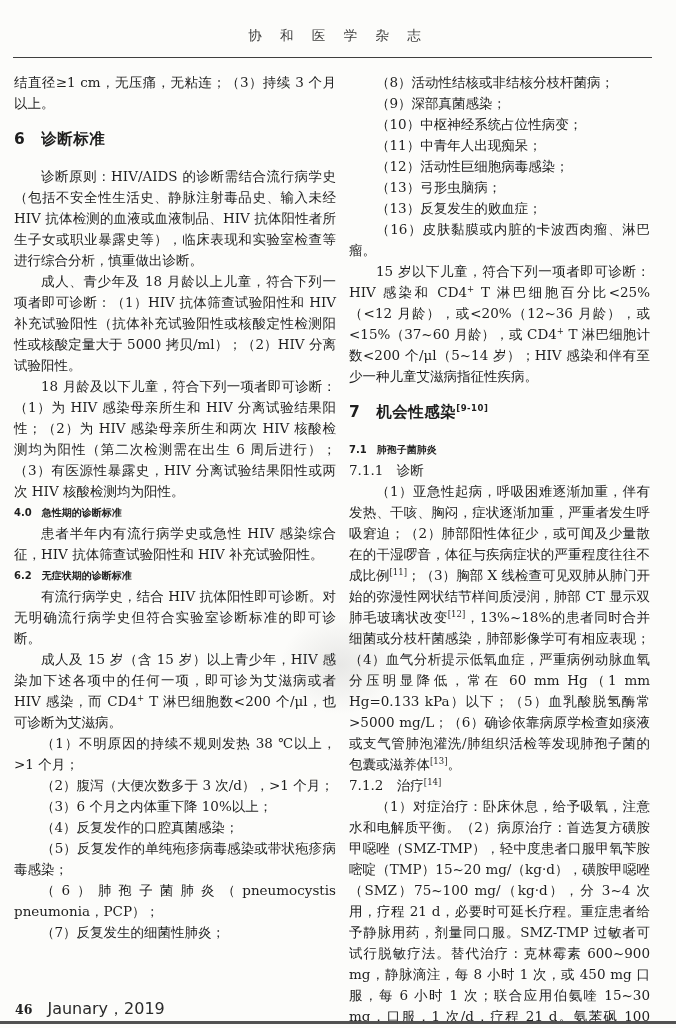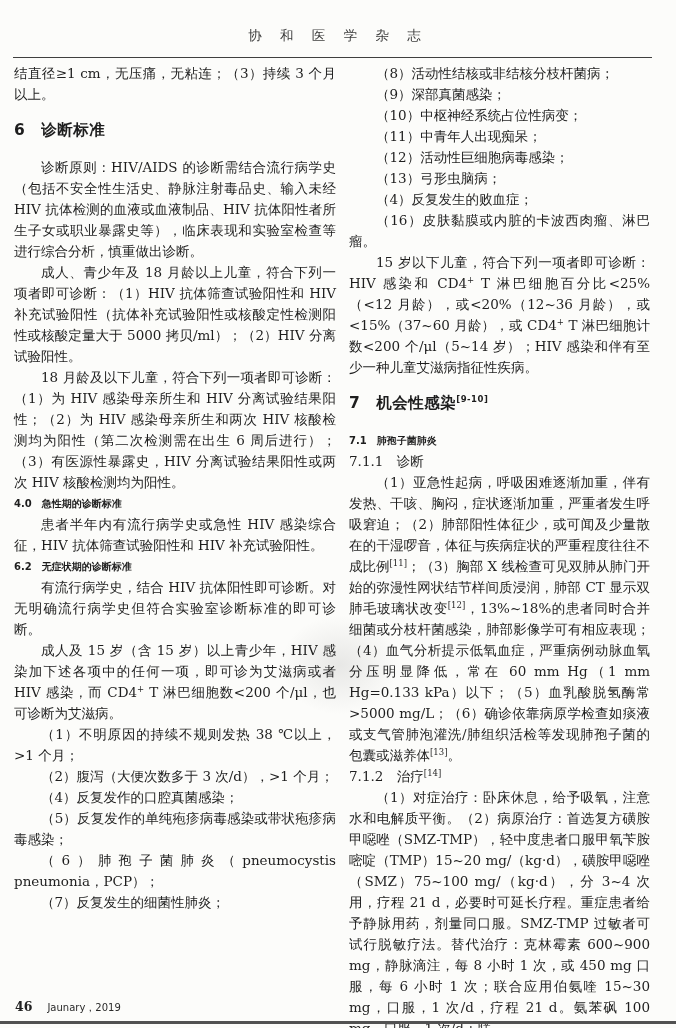--- a/index.html
+++ b/index.html
@@ -18,21 +18,21 @@
   .header-rule {
     position:absolute; top:57px; left:13px; width:639px;
     border-top:1.6px solid #3f3f3f; height:0;
   }
   .smudge {
     position:absolute; left:280px; top:615px; width:120px; height:100px;
     background:radial-gradient(ellipse at center, rgba(125,125,125,0.16), rgba(125,125,125,0) 70%);
     pointer-events:none;
   }
   .col {
-    position:absolute; top:63px;
+    position:absolute; top:72px;
     font-size:13.5px; line-height:21px;
   }
   .col-left  { left:14px;  width:322px; }
   .col-right { left:349px; width:301px; }
   .block { text-align:justify; }
   .paragraph.indent { text-indent:2em; }
   .section-heading {
     font-family:"DejaVu Sans","Liberation Sans",sans-serif;
     font-size:15.5px; font-weight:700; letter-spacing:0.5px;
     margin:15px 0 16px 0; text-indent:0;
@@ -44,21 +44,21 @@
   .sub3-heading { font-size:13.5px; font-weight:400; text-indent:0; }
   sup { font-size:8.5px; line-height:0; }
   .footer {
     position:absolute; left:15px; top:999px;
     font-size:12.5px; color:#222;
   }
   .page-num { font-weight:700; font-family:"DejaVu Serif","Liberation Serif",serif; }
   .issue {
     margin-left:15px;
     font-family:"DejaVu Sans","Liberation Sans",sans-serif;
-    font-size:10px; color:#2a2a2a;
+    font-size:16px; color:#2a2a2a;
   }
   .bottom-rule {
     position:absolute; left:0; top:1021px; width:676px; height:3px;
     background:#525252;
   }
 </style>
 </head>
 <body>
 
 <div class="page">
@@ -72,33 +72,34 @@
       <div class="block paragraph indent">诊断原则：HIV/AIDS 的诊断需结合流行病学史（包括不安全性生活史、静脉注射毒品史、输入未经 HIV 抗体检测的血液或血液制品、HIV 抗体阳性者所生子女或职业暴露史等），临床表现和实验室检查等进行综合分析，慎重做出诊断。</div>
       <div class="block paragraph indent">成人、青少年及 18 月龄以上儿童，符合下列一项者即可诊断：（1）HIV 抗体筛查试验阳性和 HIV 补充试验阳性（抗体补充试验阳性或核酸定性检测阳性或核酸定量大于 5000 拷贝/ml）；（2）HIV 分离试验阳性。</div>
       <div class="block paragraph indent">18 月龄及以下儿童，符合下列一项者即可诊断：（1）为 HIV 感染母亲所生和 HIV 分离试验结果阳性；（2）为 HIV 感染母亲所生和两次 HIV 核酸检测均为阳性（第二次检测需在出生 6 周后进行）；（3）有医源性暴露史，HIV 分离试验结果阳性或两次 HIV 核酸检测均为阳性。</div>
       <div class="block subsection-heading">4.0　急性期的诊断标准</div>
       <div class="block paragraph indent">患者半年内有流行病学史或急性 HIV 感染综合征，HIV 抗体筛查试验阳性和 HIV 补充试验阳性。</div>
       <div class="block subsection-heading">6.2　无症状期的诊断标准</div>
       <div class="block paragraph indent">有流行病学史，结合 HIV 抗体阳性即可诊断。对无明确流行病学史但符合实验室诊断标准的即可诊断。</div>
       <div class="block paragraph indent">成人及 15 岁（含 15 岁）以上青少年，HIV 感染加下述各项中的任何一项，即可诊为艾滋病或者 HIV 感染，而 CD4<sup>+</sup> T 淋巴细胞数&lt;200 个/μl，也可诊断为艾滋病。</div>
       <div class="block paragraph indent">（1）不明原因的持续不规则发热 38 ℃以上，&gt;1 个月；</div>
       <div class="block paragraph indent">（2）腹泻（大便次数多于 3 次/d），&gt;1 个月；</div>
+      <div class="block paragraph indent">（3）6 个月之内体重下降 10%以上；</div>
       <div class="block paragraph indent">（4）反复发作的口腔真菌感染；</div>
       <div class="block paragraph indent">（5）反复发作的单纯疱疹病毒感染或带状疱疹病毒感染；</div>
       <div class="block paragraph indent">（6）肺孢子菌肺炎（pneumocystis pneumonia，PCP）；</div>
       <div class="block paragraph indent">（7）反复发生的细菌性肺炎；</div>
     </div>
   <div class="col col-right">
       <div class="block paragraph indent">（8）活动性结核或非结核分枝杆菌病；</div>
       <div class="block paragraph indent">（9）深部真菌感染；</div>
       <div class="block paragraph indent">（10）中枢神经系统占位性病变；</div>
       <div class="block paragraph indent">（11）中青年人出现痴呆；</div>
       <div class="block paragraph indent">（12）活动性巨细胞病毒感染；</div>
       <div class="block paragraph indent">（13）弓形虫脑病；</div>
-      <div class="block paragraph indent">（4）反复发生的败血症；</div>
+      <div class="block paragraph indent">（13）反复发生的败血症；</div>
       <div class="block paragraph indent">（16）皮肤黏膜或内脏的卡波西肉瘤、淋巴瘤。</div>
       <div class="block paragraph indent">15 岁以下儿童，符合下列一项者即可诊断：HIV 感染和 CD4<sup>+</sup> T 淋巴细胞百分比&lt;25%（&lt;12 月龄），或&lt;20%（12~36 月龄），或&lt;15%（37~60 月龄），或 CD4<sup>+</sup> T 淋巴细胞计数&lt;200 个/μl（5~14 岁）；HIV 感染和伴有至少一种儿童艾滋病指征性疾病。</div>
       <div class="block section-heading">7　机会性感染<sup>[9-10]</sup></div>
       <div class="block subsection-heading">7.1　肺孢子菌肺炎</div>
       <div class="block sub3-heading">7.1.1　诊断</div>
       <div class="block paragraph indent">（1）亚急性起病，呼吸困难逐渐加重，伴有发热、干咳、胸闷，症状逐渐加重，严重者发生呼吸窘迫；（2）肺部阳性体征少，或可闻及少量散在的干湿啰音，体征与疾病症状的严重程度往往不成比例<sup>[11]</sup>；（3）胸部 X 线检查可见双肺从肺门开始的弥漫性网状结节样间质浸润，肺部 CT 显示双肺毛玻璃状改变<sup>[12]</sup>，13%~18%的患者同时合并细菌或分枝杆菌感染，肺部影像学可有相应表现；（4）血气分析提示低氧血症，严重病例动脉血氧分压明显降低，常在 60 mm Hg（1 mm Hg=0.133 kPa）以下；（5）血乳酸脱氢酶常&gt;5000 mg/L；（6）确诊依靠病原学检查如痰液或支气管肺泡灌洗/肺组织活检等发现肺孢子菌的包囊或滋养体<sup>[13]</sup>。</div>
       <div class="block sub3-heading">7.1.2　治疗<sup>[14]</sup></div>
       <div class="block paragraph indent">（1）对症治疗：卧床休息，给予吸氧，注意水和电解质平衡。（2）病原治疗：首选复方磺胺甲噁唑（SMZ-TMP），轻中度患者口服甲氧苄胺嘧啶（TMP）15~20 mg/（kg·d），磺胺甲噁唑（SMZ）75~100 mg/（kg·d），分 3~4 次用，疗程 21 d，必要时可延长疗程。重症患者给予静脉用药，剂量同口服。SMZ-TMP 过敏者可试行脱敏疗法。替代治疗：克林霉素 600~900 mg，静脉滴注，每 8 小时 1 次，或 450 mg 口服，每 6 小时 1 次；联合应用伯氨喹 15~30 mg，口服，1 次/d，疗程 21 d。氨苯砜 100 mg，口服，1 次/d；联</div>
     </div>
 

